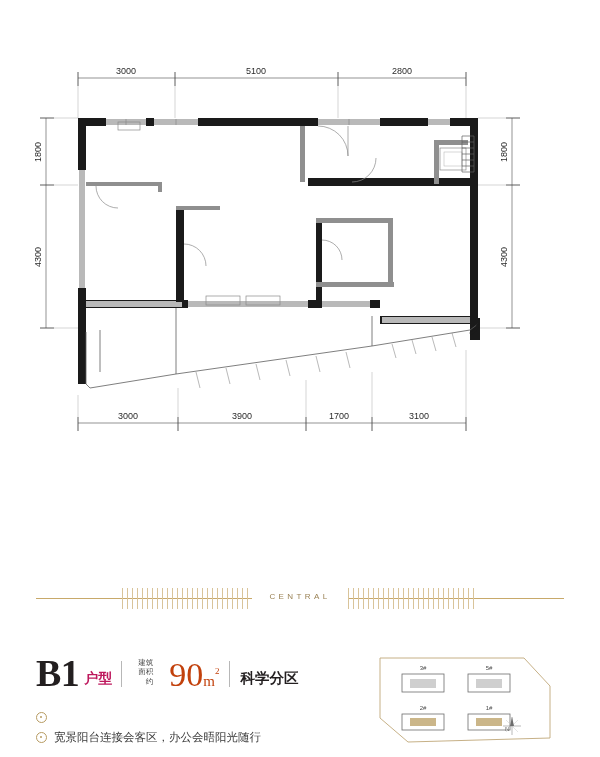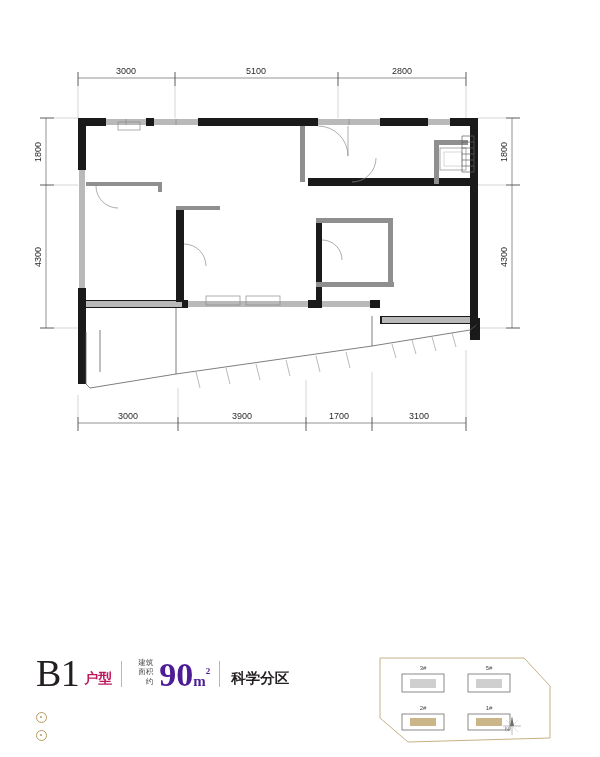--- a/index.html
+++ b/index.html
@@ -81,21 +81,21 @@
   .title-block {
     position: absolute;
     left: 36px;
     top: 655px;
     display: flex;
     align-items: flex-end;
   }
   .code {
     font-family: "Liberation Serif", serif;
     font-size: 38px;
-    font-weight: normal;
+    font-weight: bold;
     line-height: 0.95;
     letter-spacing: -0.5px;
     color: #231f20;
   }
   .unit-type {
     font-size: 14px;
     font-weight: bold;
     margin-left: 5px;
     padding-bottom: 3px;
     color: #be185d;
@@ -110,24 +110,24 @@
     font-size: 7.5px;
     line-height: 1.25;
     color: #4a4a4a;
     padding-bottom: 5px;
     width: 22px;
     text-align: right;
   }
   .area-value {
     font-family: "Liberation Serif", serif;
     font-size: 34px;
-    font-weight: bold;
+    font-weight: normal;
     line-height: 0.95;
-    color: #4c1d95;
-    margin-left: 6px;
+    color: #c2410c;
+    margin-left: 16px;
   }
   .area-value .unit {
     font-size: 15px;
   }
   .area-value .sup {
     font-size: 9px;
     vertical-align: super;
   }
   .usage {
     font-size: 14.5px;
@@ -347,20 +347,26 @@
           <line x1="412" y1="340" x2="416" y2="354"></line>
           <line x1="432" y1="337" x2="436" y2="351"></line>
           <line x1="452" y1="333" x2="456" y2="347"></line>
         </g>
 
         <path d="M478 324 A14 14 0 0 1 470 334" stroke="#1a1a1a" stroke-width="2.5" fill="none"></path>
       </g>
     </svg>
   </div>
 
+  <div class="divider">
+    <div class="divider-line"></div>
+    <div class="divider-hatch left"></div>
+    <div class="divider-hatch right"></div>
+    <div class="divider-word">CENTRAL</div>
+  </div>
 
   <div class="title-block">
     <div class="code">B1</div>
     <div class="unit-type">户型</div>
     <div class="vline"></div>
     <div class="area-label">
       <span>建筑</span><br>
       <span>面积约</span>
     </div>
     <div class="area-value">
@@ -369,20 +375,21 @@
     <div class="vline"></div>
     <div class="usage">科学分区</div>
   </div>
 
   <div class="features">
     <div class="feature-row">
       <span class="bullet"></span>
     </div>
     <div class="feature-row">
       <span class="bullet"></span>
+      <span>宽景阳台连接会客区，办公会晤阳光随行</span>
     </div>
   </div>
 
   <div class="keyplan">
     <svg width="190" height="96" viewBox="0 0 190 96" xmlns="http://www.w3.org/2000/svg">
       <path d="M6 6 L150 6 L176 34 L176 86 L34 90 L6 66 Z" fill="none" stroke="#c0a778" stroke-width="0.9"></path>
 
       <g>
         <rect x="28" y="22" width="42" height="18" fill="none" stroke="#6d6d6d" stroke-width="0.8"></rect>
         <rect x="36" y="27" width="26" height="9" fill="#cfcfcf"></rect>

